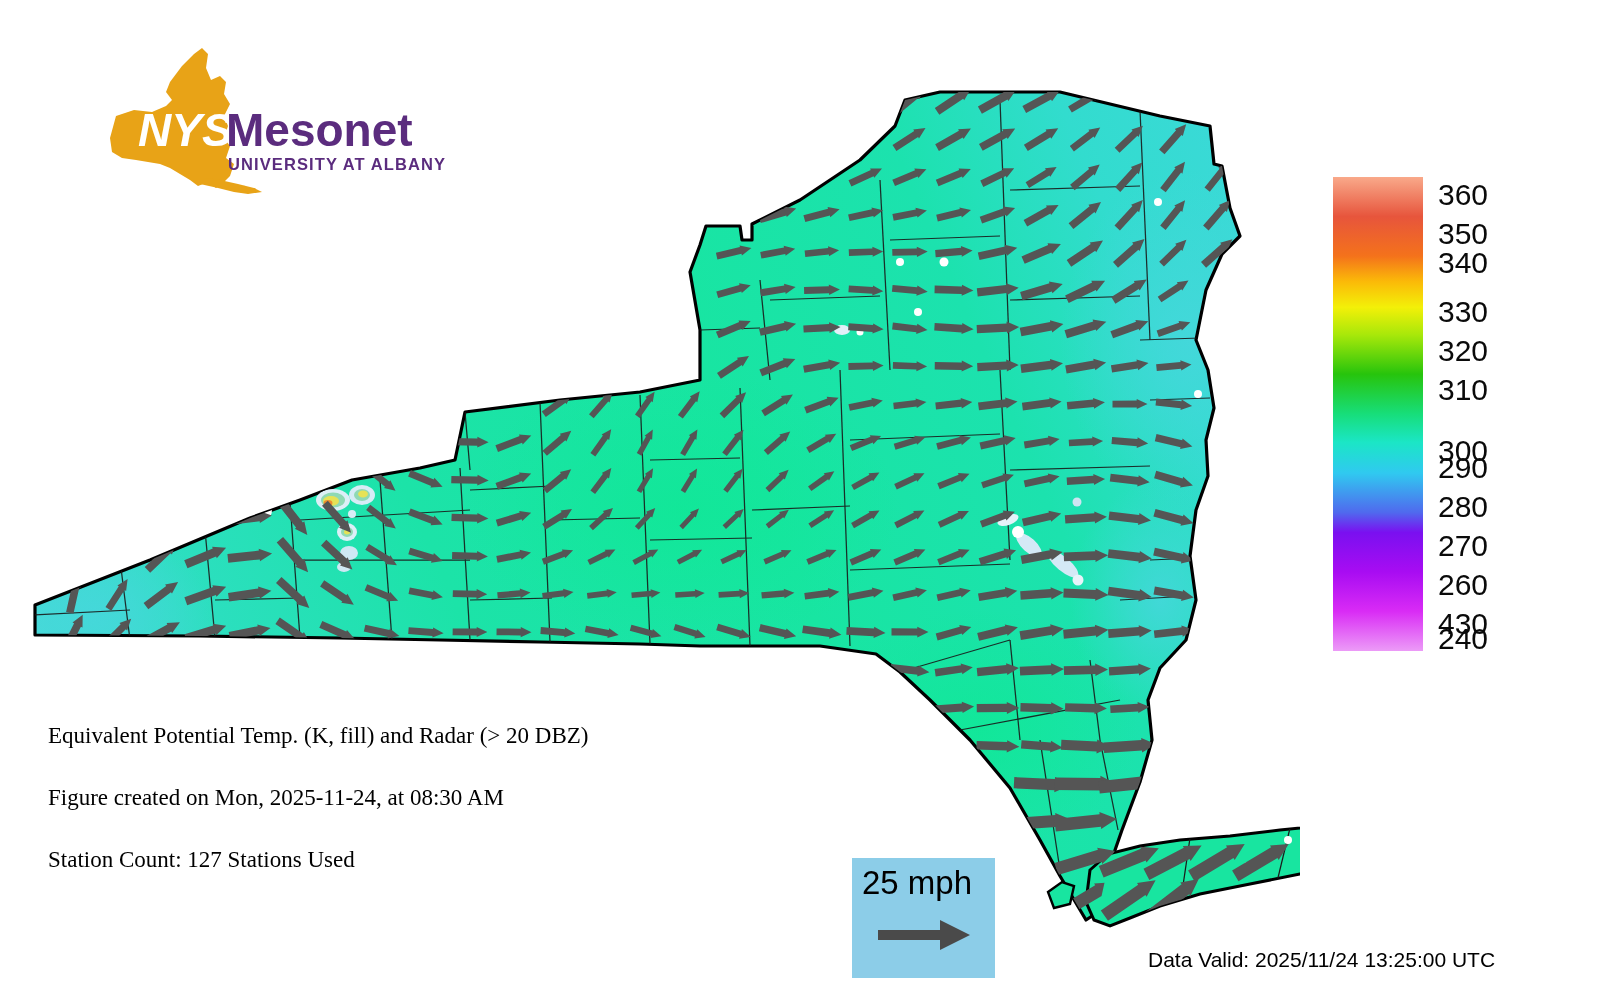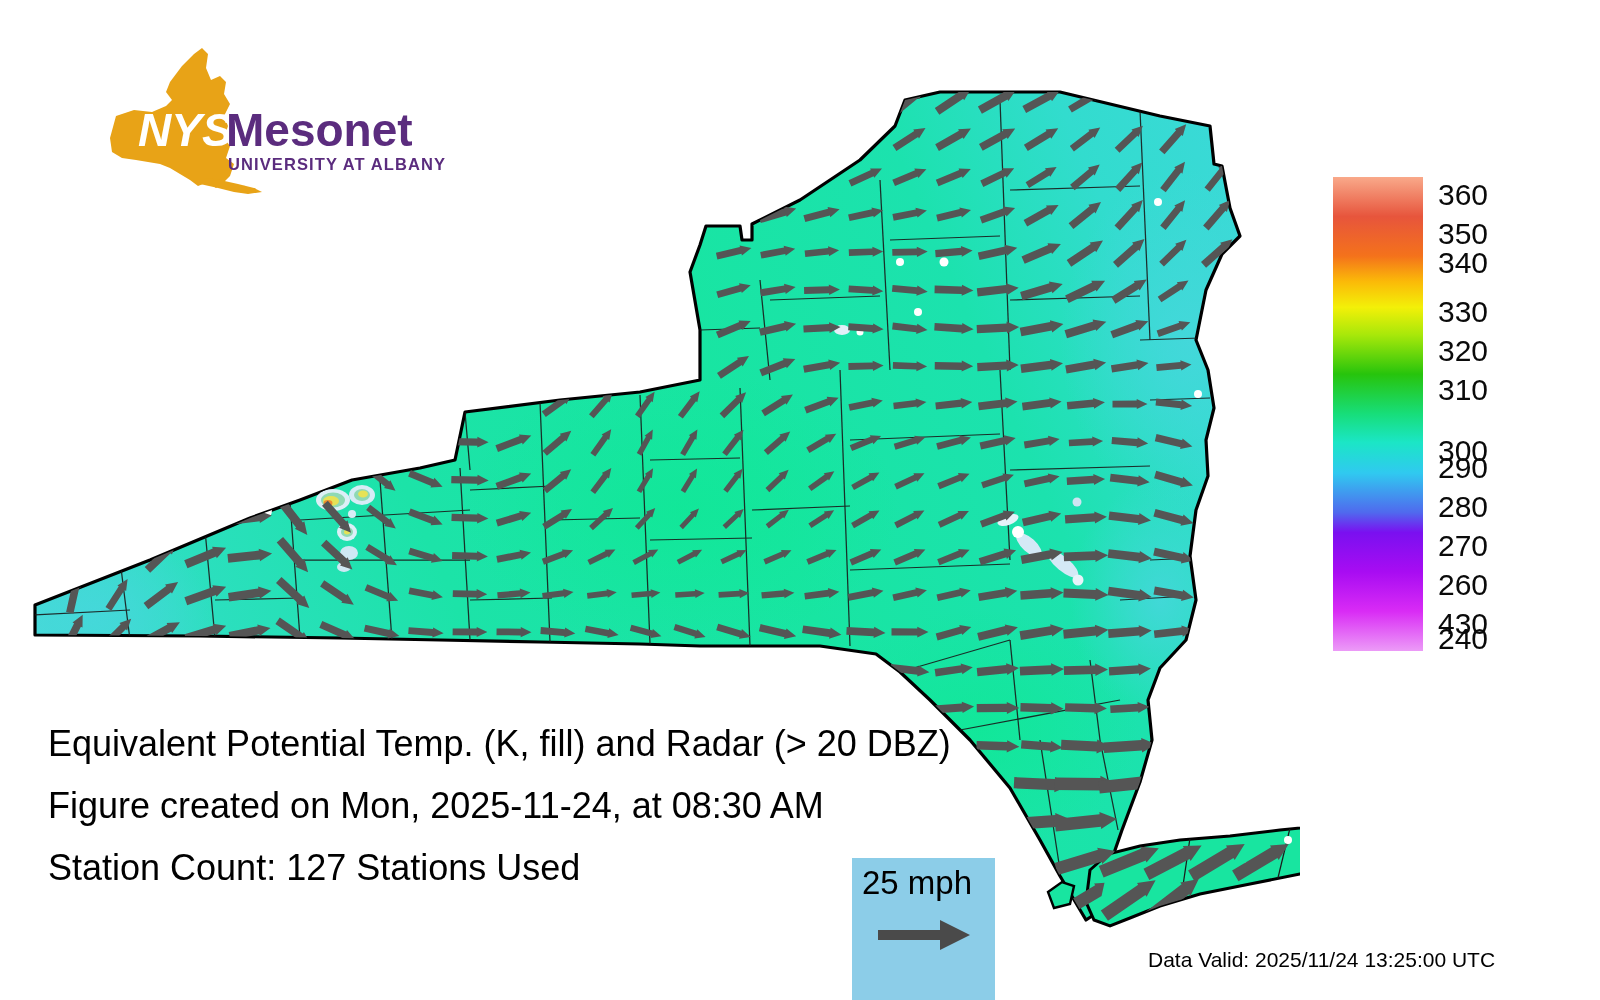--- a/index.html
+++ b/index.html
@@ -40,29 +40,29 @@
   }
   .cb-label{
     position:absolute;left:1438px;
     font-size:30px;color:#0a0a0a;line-height:1;
     white-space:nowrap;
   }
 
   
   .caption{
     position:absolute;left:48px;
-    font-size:36px;color:#000;white-space:nowrap;
+    font-size:23px;color:#000;white-space:nowrap;font-family:Liberation Serif, serif;
   }
   #cap-title{top:723px;}
   #cap-created{top:785px;}
   #cap-count{top:847px;}
 
   
   #wind-legend{
-    position:absolute;left:852px;top:858px;width:143px;height:142px;
+    position:absolute;left:852px;top:858px;width:143px;height:120px;
     background:#8CCDE8;
   }
   #wind-legend-label{
     position:absolute;left:10px;top:6px;
     font-size:33px;color:#000;white-space:nowrap;
   }
   #wind-legend-arrow{position:absolute;left:26px;top:60px;}
 
   
   #data-valid{

